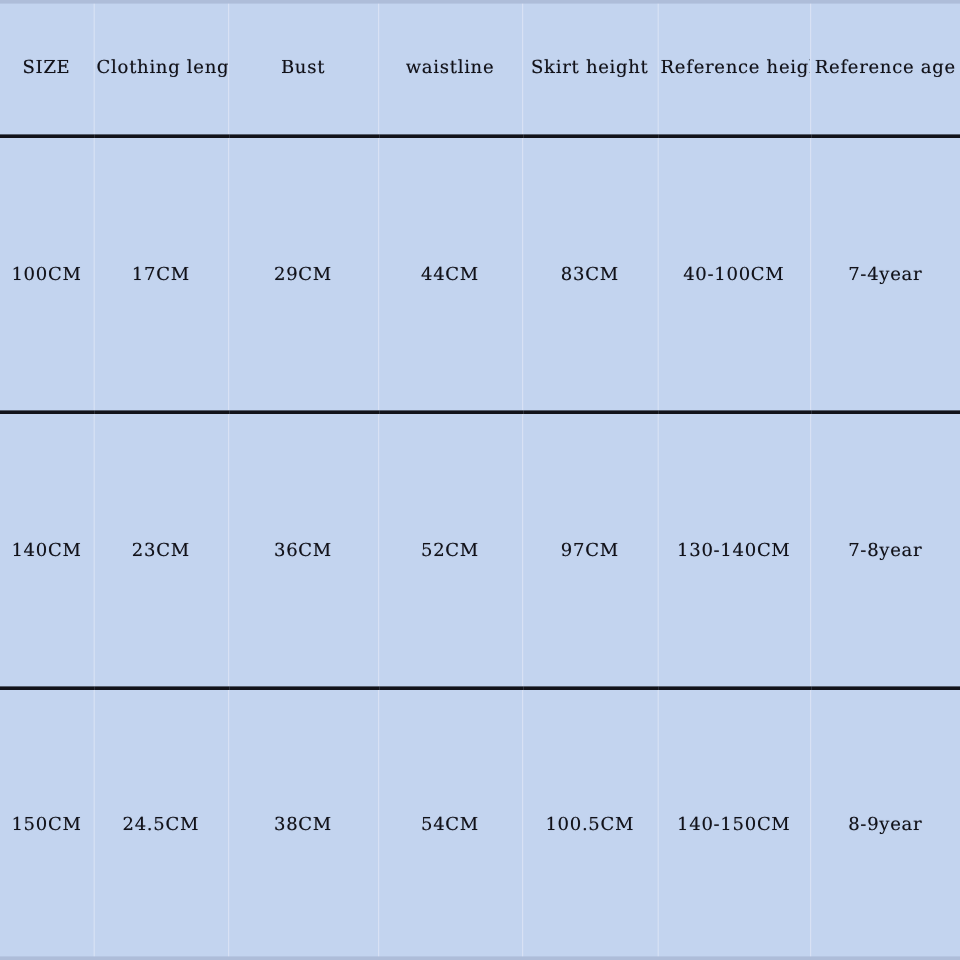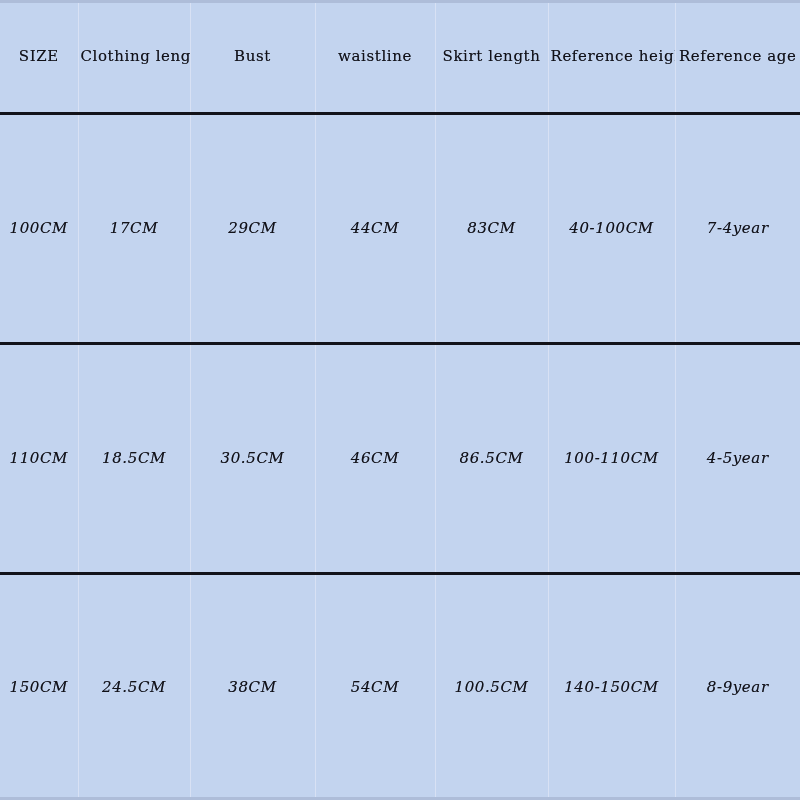--- a/index.html
+++ b/index.html
@@ -68,21 +68,20 @@
     border-right: none;
   }
 
   .hdr-row th {
     font-size: 15px;
     height: 112px;
   }
   .data-row td {
     font-size: 15px;
     height: 115px;
-    font-style: italic;
   }
   .data-row td.size-cell {
     font-size: 15px;
   }
 
   
   .frame-top {
     position: absolute;
     top: 0; left: 0;
     width: 800px; height: 3px;
@@ -111,43 +110,43 @@
     <col class="c4">
       <col class="c5">
       <col class="c6">
   </colgroup>
   <thead>
     <tr class="hdr-row">
       <th>SIZE</th>
       <th>Clothing length</th>
       <th>Bust</th>
       <th>waistline</th>
-      <th>Skirt length</th>
+      <th>Skirt height</th>
       <th>Reference height</th>
       <th>Reference age</th>
     </tr>
   </thead>
   <tbody>
     <tr class="data-row">
       <td class="size-cell">100CM</td>
       <td>17CM</td>
       <td>29CM</td>
       <td>44CM</td>
       <td>83CM</td>
       <td>40-100CM</td>
       <td>7-4year</td>
     </tr>
     <tr class="data-row">
-      <td class="size-cell">110CM</td>
-      <td>18.5CM</td>
-      <td>30.5CM</td>
-      <td>46CM</td>
-      <td>86.5CM</td>
-      <td>100-110CM</td>
-      <td>4-5year</td>
+      <td class="size-cell">140CM</td>
+      <td>23CM</td>
+      <td>36CM</td>
+      <td>52CM</td>
+      <td>97CM</td>
+      <td>130-140CM</td>
+      <td>7-8year</td>
     </tr>
     <tr class="data-row">
       <td class="size-cell">150CM</td>
       <td>24.5CM</td>
       <td>38CM</td>
       <td>54CM</td>
       <td>100.5CM</td>
       <td>140-150CM</td>
       <td>8-9year</td>
     </tr>

